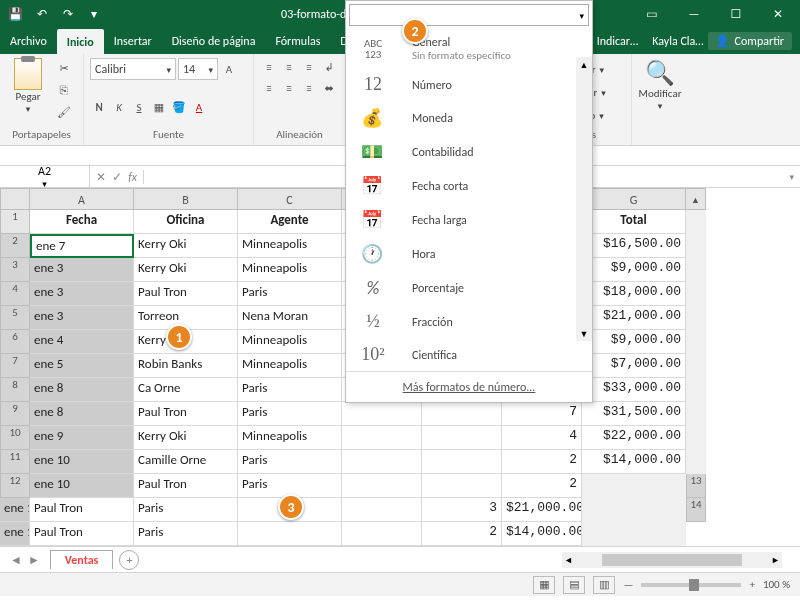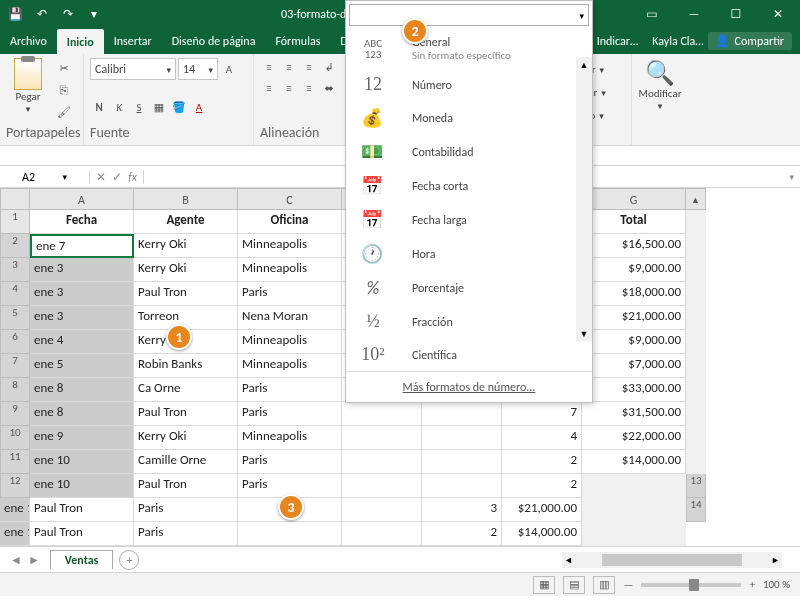--- a/index.html
+++ b/index.html
@@ -14,61 +14,61 @@
 
 .menubar { height: 26px; background: #0e6338; display: flex; align-items: center; color: #fff; font-size: 12px; }
 .menubar .tab { padding: 0 10px; height: 26px; display: flex; align-items: center; cursor: pointer; }
 .menubar .active { background: #f3f3f3; color: #0e6338; font-weight: 600; margin-top: 2px;border-radius: 2px 2px 0 0;}
 .menubar .right { margin-left: auto; display: flex; align-items: center; gap: 4px; padding-right: 8px; }
 .lamp { color: #fff; }
 .share-btn { background: rgba(255,255,255,0.15); padding: 2px 8px; border-radius: 2px; display:flex;align-items:center;gap:4px; }
 
 .ribbon { height: 92px; background: #f3f3f3; border-bottom: 1px solid #d4d4d4; display: flex; font-size: 11px; color: #444; position: relative; }
 .grp { border-right: 1px solid #e1e1e1; padding: 4px 6px 2px 6px; display: flex; flex-direction: column; }
-.grp .label { text-align: left; font-size: 14px; color: #666; margin-top: auto; padding-bottom: 2px;}
+.grp .label { text-align: center; font-size: 11px; color: #666; margin-top: auto; padding-bottom: 2px;}
 .grp-body { display: flex; gap: 4px; flex: 1; }
 .paste-big { display: flex; flex-direction: column; align-items: center; width: 44px; cursor: pointer; }
 .clipboard-icon { width: 28px; height: 32px; background: linear-gradient(#fff,#f9e6b8); border: 1px solid #c9a84f; position: relative; }
 .clipboard-icon:before { content:""; position:absolute; top:-3px; left:6px; width:14px; height:6px; background:#888; border-radius:2px;}
 .mini { width: 20px; height: 20px; display: flex; align-items: center; justify-content: center; cursor: pointer; color:#555;}
 .col { display: flex; flex-direction: column; gap: 2px; }
 .row { display: flex; gap: 2px; align-items: center; }
 .combo { height: 22px; border: 1px solid #c5c5c5; background: #fff; display: flex; align-items: center; padding: 0 4px; font-size: 12px; cursor: pointer; }
 .btn { height: 22px; border: 1px solid transparent; padding: 0 4px; display: flex; align-items: center; gap: 4px; cursor: pointer; }
 .sb { width: 18px; height: 18px; display: inline-flex; align-items: center; justify-content: center; cursor: pointer; color: #555; }
 
 .fxbar-top { height: 20px; background: #fff; border-bottom: 1px solid #d4d4d4; display: flex; font-size: 11px; color: #666; padding-left: 6px; align-items: center; gap: 14px;}
 .fxbar { height: 22px; background: #fff; border-bottom: 1px solid #d4d4d4; display: flex; align-items: center; font-size: 12px; }
-.namebox { width: 90px; border-right: 1px solid #d4d4d4; padding: 0 22px; display:flex;align-items:center;justify-content:space-between;}
+.namebox { width: 90px; border-right: 1px solid #d4d4d4; padding: 0 6px; display:flex;align-items:center;justify-content:space-between;flex-direction:column;}
 .fx-icons { display: flex; padding: 0 6px; gap: 6px; color: #888; border-right: 1px solid #d4d4d4;}
 
 .grid-wrap { position: relative; }
 .grid { display: grid; grid-template-columns: 30px 104px 104px 104px 80px 80px 80px 104px 20px; font-size: 13px; color: #222; }
 .colhead { background: #e6e6e6; border: 1px solid #bdbdbd; border-left: none; text-align: center; font-size: 12px; color: #555; height: 22px; line-height: 22px; }
 .corner { background: #e6e6e6; border: 1px solid #bdbdbd; }
 .rowhead { background: #e6e6e6; border: 1px solid #bdbdbd; border-top: none; text-align: center; font-size: 11px; color: #555; }
 .rowhead.sel { background: #d4d4d4; }
 .cell { border-right: 1px solid #d9d9d9; border-bottom: 1px solid #d9d9d9; padding: 2px 4px; height: 24px; white-space: nowrap; overflow: hidden; }
 .hdr { font-weight: 700; text-align: center; }
 .selactive { background: #fff; border: 2px solid #0e7a3e !important; }
 .selrest { background: #ccc; }
-.rt { text-align: right; }
+.rt { text-align: right; font-family: Liberation Mono, monospace; }
 
 .dropdown { position: absolute; top: 0; left: 345px; width: 248px; background: #fff; border: 1px solid #bdbdbd; box-shadow: 2px 2px 6px rgba(0,0,0,0.2); z-index: 50; font-size: 12px; }
 .dropdown .dd-head { height:22px;border:1px solid #aaa;margin:3px;display:flex;align-items:center;justify-content:flex-end;padding-right:4px;}
 .dd-item { display: flex; align-items: center; gap: 22px; padding: 6px 10px; cursor: pointer; }
 .dd-icon { width: 34px; font-size: 18px; color: #666; font-family: Georgia, serif; text-align:center; }
 .dd-text { color: #444; }
 .dd-sub { color: #888; font-size: 11px; }
 .dd-foot { border-top: 1px solid #ddd; padding: 8px 14px; text-align: center; color: #555; text-decoration: underline; cursor: pointer; font-size: 12px;}
 .dd-scroll { position: absolute; right: 0; top: 28px; bottom: 30px; width: 16px; background: #f0f0f0; display:flex; flex-direction:column; justify-content:space-between; align-items:center; padding:2px 0;}
 
 .sheets { height: 26px; background: #fff; border-top: 1px solid #d4d4d4; display: flex; align-items: center; font-size: 12px; }
 .sheets .nav { display: flex; gap: 6px; padding: 0 10px; color: #888; }
-.sheet-tab { border: 1px solid #aaa; border-bottom: none; padding: 2px 14px; background: #fff; font-weight: 600; color: #14532d; cursor: pointer;}
+.sheet-tab { border: 1px solid #aaa; border-bottom: none; padding: 2px 14px; background: #fff; font-weight: 600; color: #ef4444; cursor: pointer;}
 .sheets .plus { margin-left: 6px; width: 20px; height: 20px; border: 1px solid #aaa; border-radius: 50%; display: flex; align-items: center; justify-content: center; color: #888; cursor: pointer;}
 .hscroll { margin-left: auto; width: 220px; height: 16px; background: #f0f0f0; display: flex; align-items: center; justify-content: space-between; padding: 0 2px; margin-right: 18px;}
 .hscroll .thumb { width: 140px; height: 12px; background: #c9c9c9; }
 
 .status { height: 24px; background: #f3f3f3; border-top: 1px solid #d4d4d4; display: flex; align-items: center; font-size: 11px; color: #555; }
 .status .right { margin-left: auto; display: flex; align-items: center; gap: 8px; padding-right: 10px; }
 .viewbtn { width: 22px; height: 18px; border: 1px solid #bbb; display: flex; align-items: center; justify-content: center; cursor: pointer;}
 .slider { width: 100px; height: 4px; background: #c9c9c9; position: relative; }
 .slider:after { content:""; position:absolute; left:48px; top:-4px; width:10px; height:12px; background:#888; }
 
@@ -249,22 +249,22 @@
   <div class="colhead">B</div>
   <div class="colhead">C</div>
   <div class="colhead"></div>
   <div class="colhead"></div>
   <div class="colhead">F</div>
   <div class="colhead">G</div>
   <div class="colhead" style="font-size:9px">▲</div>
 
   <div class="rowhead">1</div>
   <div class="cell hdr">Fecha</div>
+  <div class="cell hdr">Oficina</div>
   <div class="cell hdr">Agente</div>
-  <div class="cell hdr">Oficina</div>
   <div class="cell"></div>
   <div class="cell"></div>
   <div class="cell hdr">Paquetes</div>
   <div class="cell hdr">Total</div>
   <div style="background:#f0f0f0"></div>
 
     <div class="rowhead sel">2</div>
     <div class="cell selactive">ene 7</div>
     <div class="cell">Kerry Oki</div>
     <div class="cell">Minneapolis</div>

